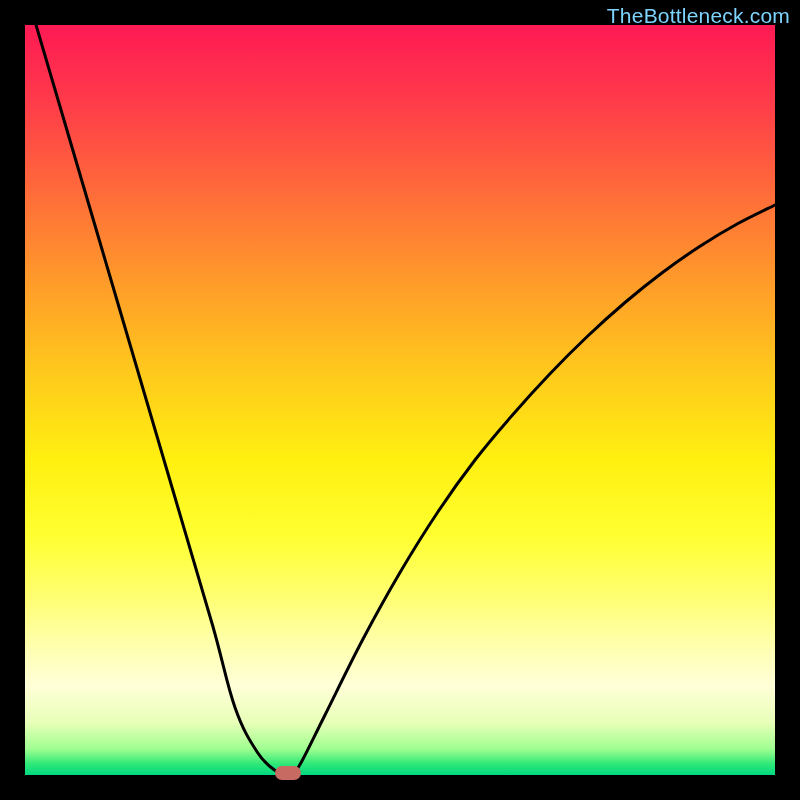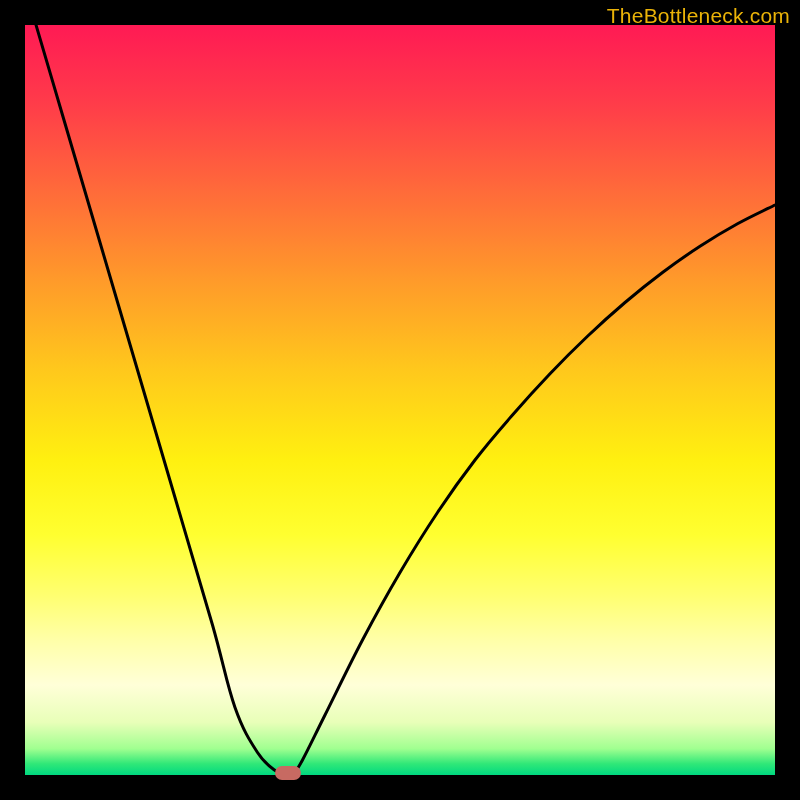--- a/index.html
+++ b/index.html
@@ -32,21 +32,21 @@
       #30e878 98.5%,
       #00d880 100%
     );
   }
   .watermark {
     position: absolute;
     top: 4px;
     right: 10px;
     font-family: Arial, Helvetica, sans-serif;
     font-size: 21px;
-    color: #eab308;
+    color: #7dd3fc;
     letter-spacing: 0.2px;
     user-select: none;
   }
   .curve-svg {
     position: absolute;
     left: 0;
     top: 0;
     width: 800px;
     height: 800px;
     pointer-events: none;

